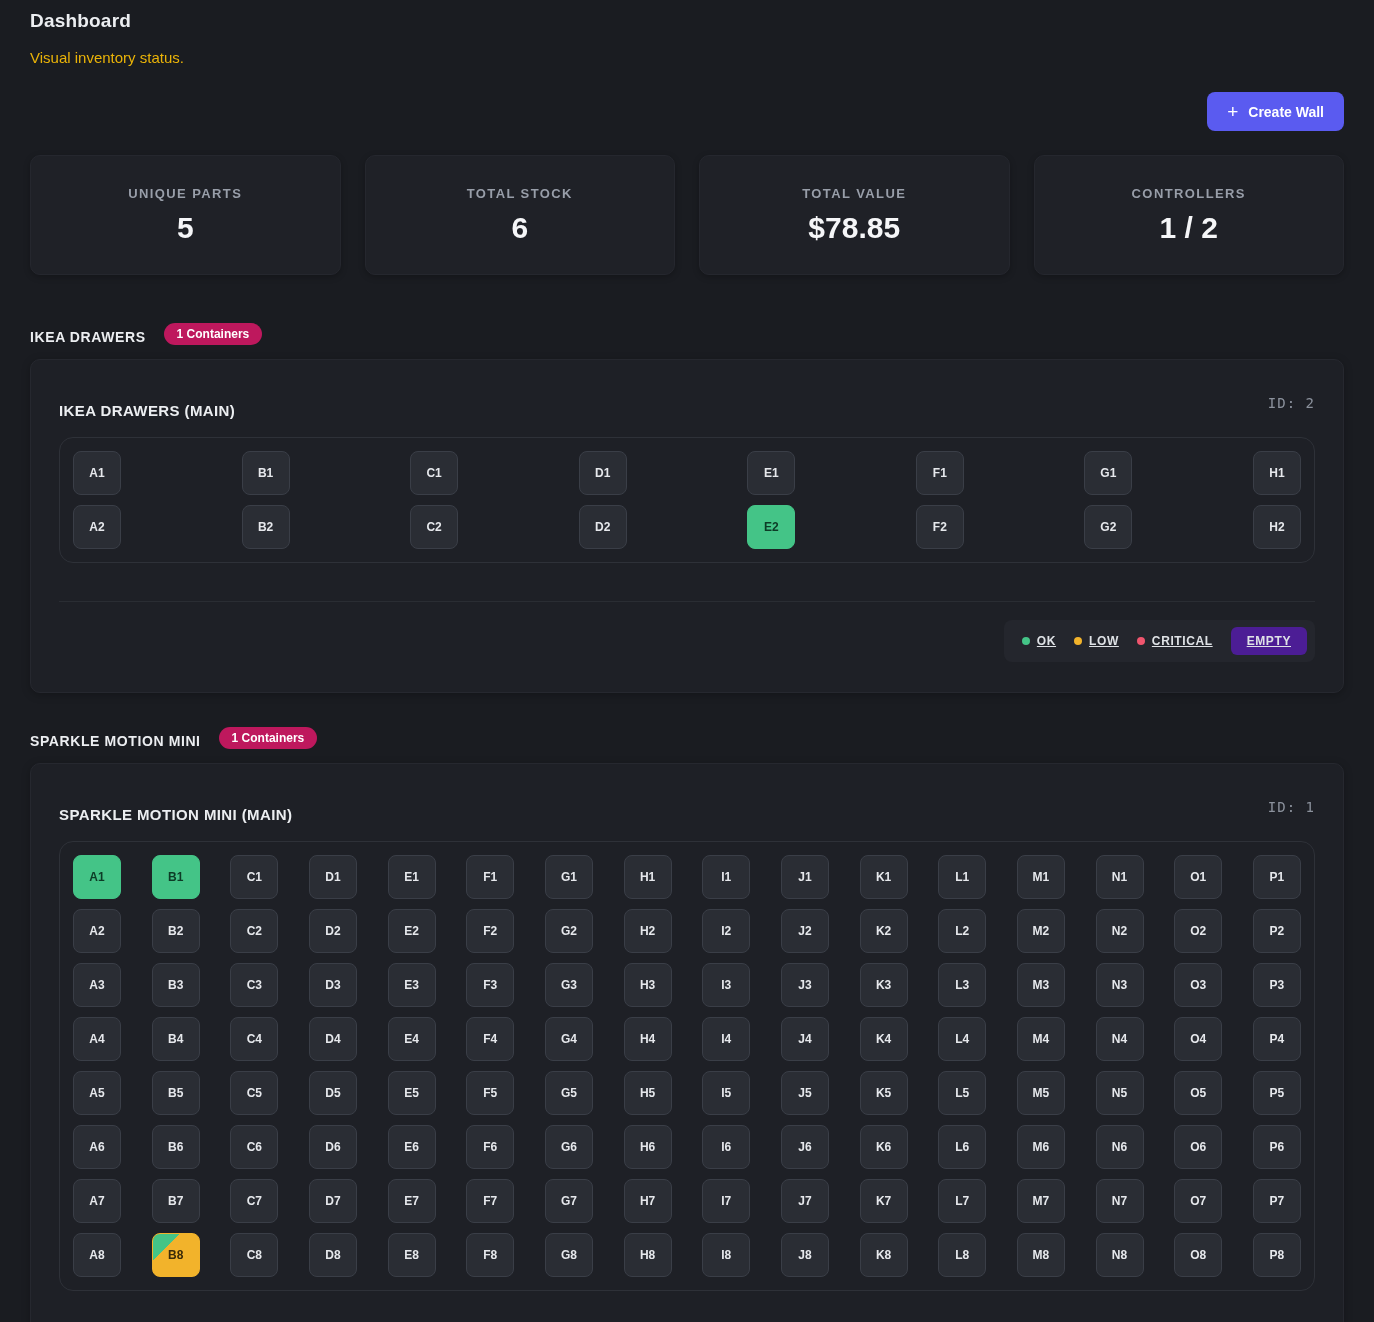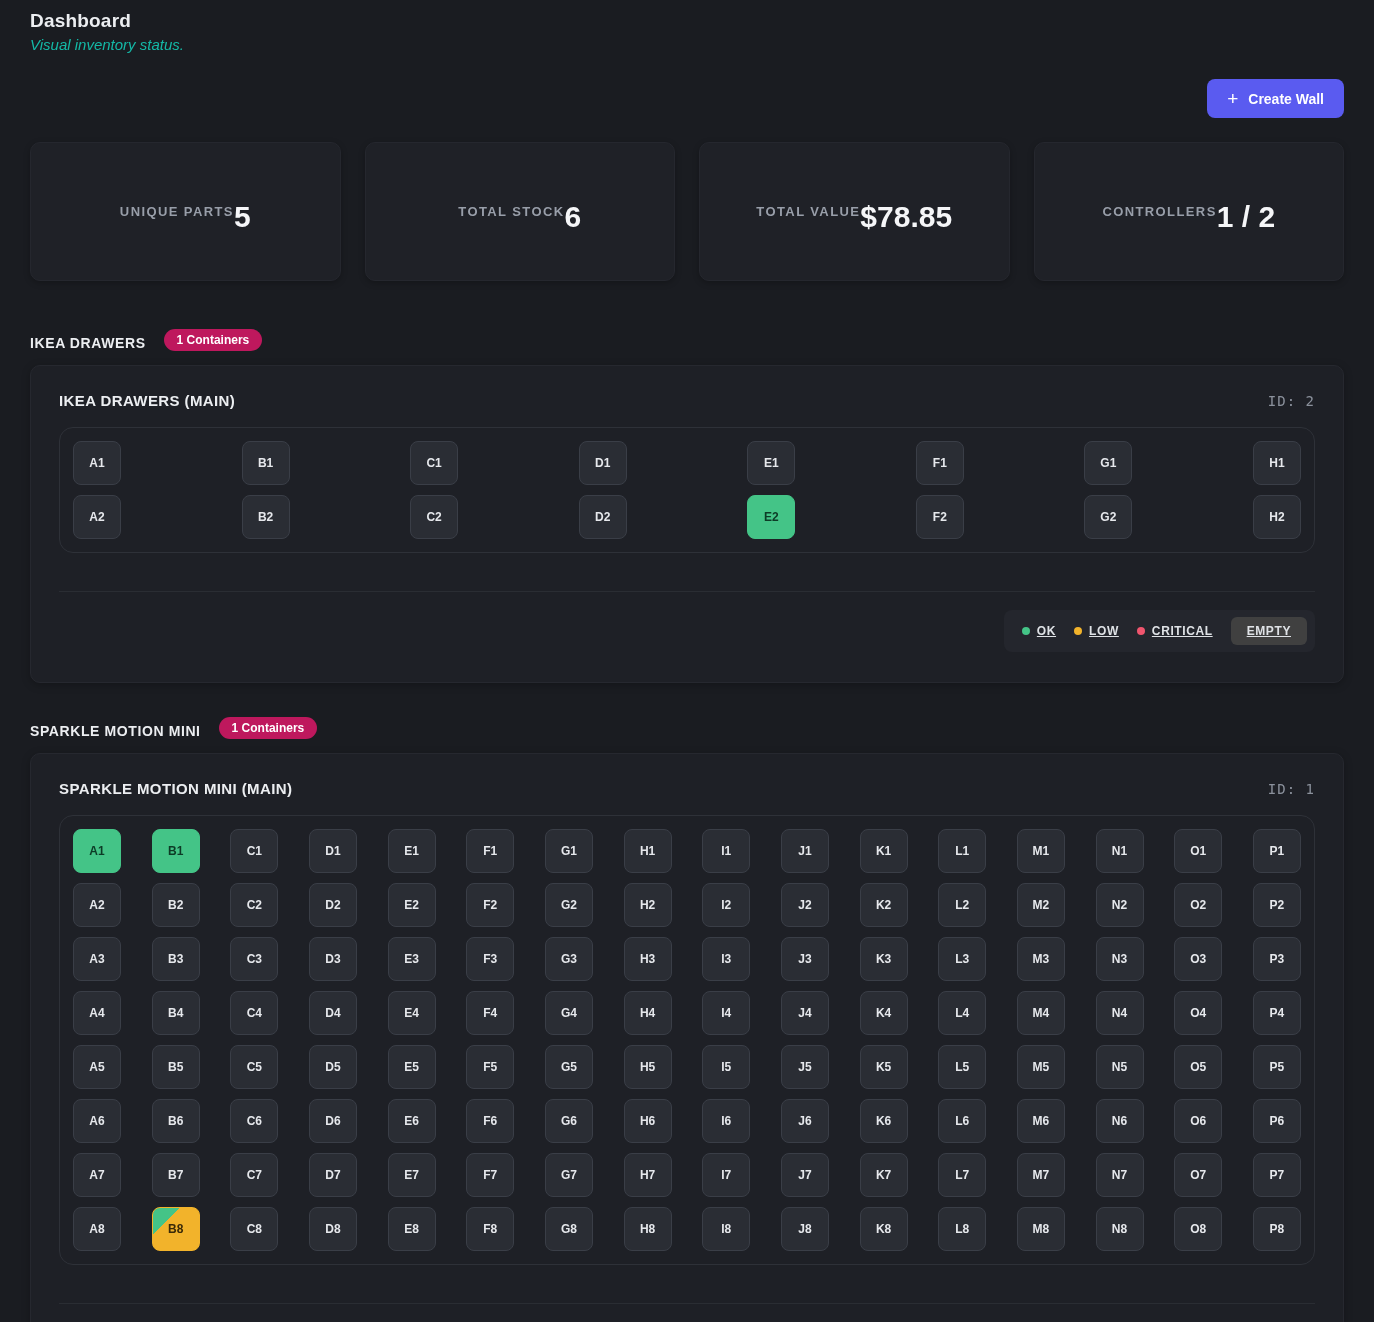--- a/index.html
+++ b/index.html
@@ -5,55 +5,55 @@
   * { margin:0; padding:0; box-sizing:border-box; }
   html,body { width:1374px; min-height:1322px; }
   body {
     background:#1a1c21;
     color:#eceef1;
     font-family:"Liberation Sans", sans-serif;
     padding:10px 30px 0 30px;
     overflow-x:hidden;
   }
   .page-title { font-size:19px; font-weight:800; letter-spacing:.2px; }
-  .page-subtitle { font-size:15px; color:#14b8a6; margin-top:4px;font-style:italic; }
+  .page-subtitle { font-size:15px; color:#eab308; margin-top:17px; }
 
   .toolbar-row { display:flex; justify-content:flex-end; margin-top:26px; }
   .create-wall-btn {
     display:flex; align-items:center; gap:10px;
     background:#5a5bf0; color:#fff; border:none; border-radius:8px;
     padding:10px 20px; font-size:14px; font-weight:700; cursor:pointer;
     font-family:"Liberation Sans", sans-serif;
   }
   .create-wall-btn .plus { font-size:19px; font-weight:400; line-height:1; }
 
   .stats-row { display:flex; gap:24px; margin-top:24px; }
   .stat-card {
     flex:1; background:#1f2127; border:1px solid #25272e; border-radius:10px;
-    height:139px; display:flex; flex-direction:row; align-items:center; justify-content:center;
+    height:120px; display:flex; flex-direction:column; align-items:center; justify-content:center;
     box-shadow:0 2px 6px rgba(0,0,0,.25);
   }
   .stat-label { font-size:13px; font-weight:700; letter-spacing:1.4px; color:#989ea9; text-transform:uppercase; }
   .stat-value { font-size:30px; font-weight:800; margin-top:10px; color:#f5f6f8; }
 
   .section { margin-top:48px; }
   .section + .section { margin-top:34px; }
   .section-head { display:flex; align-items:flex-end; gap:18px; }
   .section-name { font-size:14px; font-weight:800; letter-spacing:.6px; text-transform:uppercase; }
   .container-badge {
     background:#be185d; color:#fff; font-size:12px; font-weight:700;
     border-radius:999px; padding:4px 13px;
   }
 
   .container-card {
     margin-top:14px; background:#1e2026; border:1px solid #26282f; border-radius:10px;
     padding:26px 28px 30px 28px; box-shadow:0 2px 8px rgba(0,0,0,.25);
   }
   .container-head { display:flex; align-items:center; justify-content:space-between; }
-  .container-title { font-size:15px; font-weight:800; letter-spacing:.4px; text-transform:uppercase; }
+  .container-title { font-size:15px; font-weight:800; letter-spacing:.4px; text-transform:uppercase;margin-top:16px; }
   .container-id { font-family:"DejaVu Sans Mono", monospace; font-size:14px; color:#8b919c; letter-spacing:1px; }
 
   .slot-panel {
     margin-top:18px; border:1px solid #2e3138; border-radius:14px; padding:13px;
   }
   .slot-grid {
     display:grid; justify-content:space-between; row-gap:10px;
   }
   .cell {
     width:48px; height:44px; border-radius:8px;
@@ -70,21 +70,21 @@
   .card-divider { border:none; border-top:1px solid #2a2d33; margin-top:38px; }
   .legend-row { display:flex; justify-content:flex-end; margin-top:18px; }
   .status-legend {
     display:flex; align-items:center; gap:18px;
     background:#24262d; border-radius:8px; padding:7px 8px 7px 18px;
     font-size:12px; font-weight:800; letter-spacing:.6px; color:#dfe2e6;text-decoration:underline;
   }
   .legend-item { display:flex; align-items:center; gap:7px; text-transform:uppercase; }
   .legend-item .dot { width:8px; height:8px; border-radius:50%; display:inline-block; }
   .legend-empty {
-    background:#404040; border-radius:6px; padding:7px 16px;
+    background:#4c1d95; border-radius:6px; padding:7px 16px;
     text-transform:uppercase; font-weight:800;text-align:right;
   }
 </style>
 </head>
 <body>
 
 <header>
   <h1 class="page-title">Dashboard</h1>
   <div class="page-subtitle">Visual inventory status.</div>
 </header>

